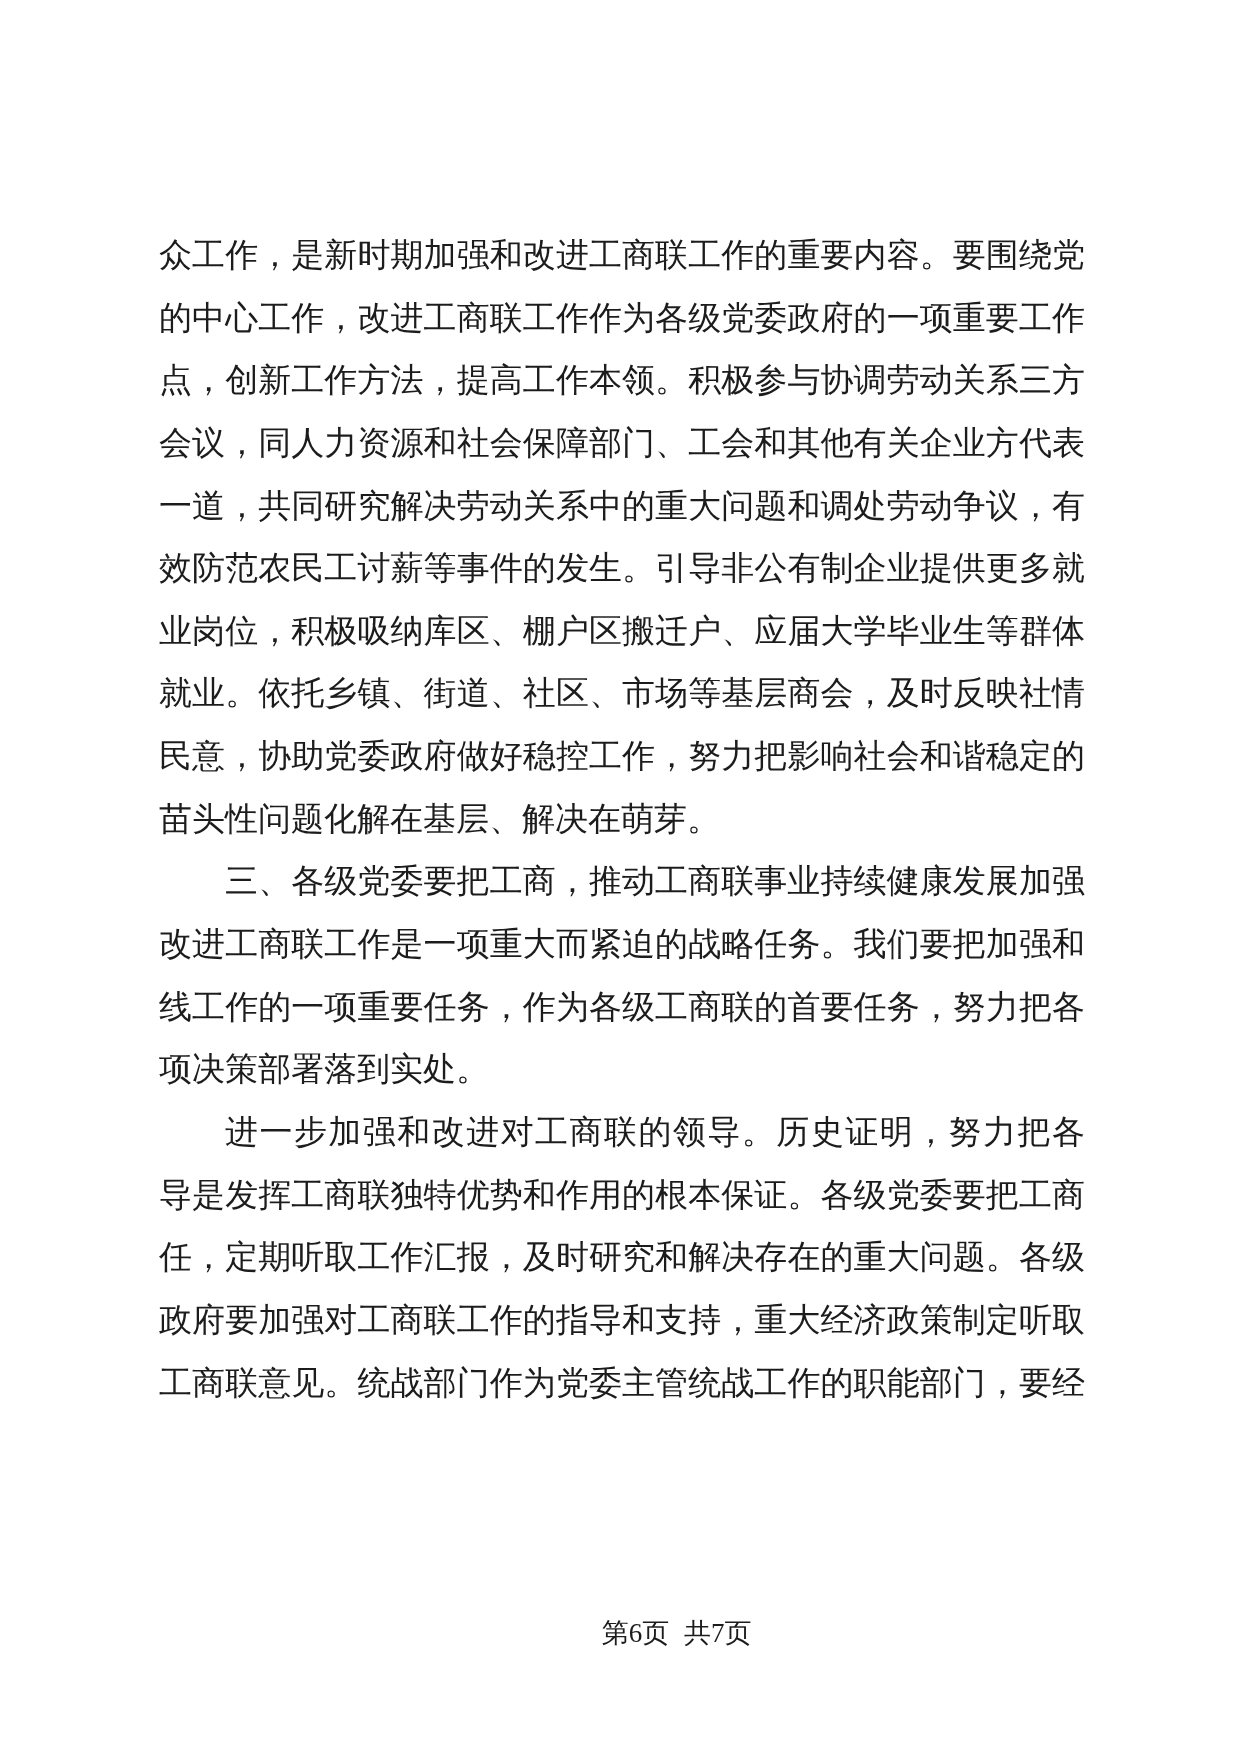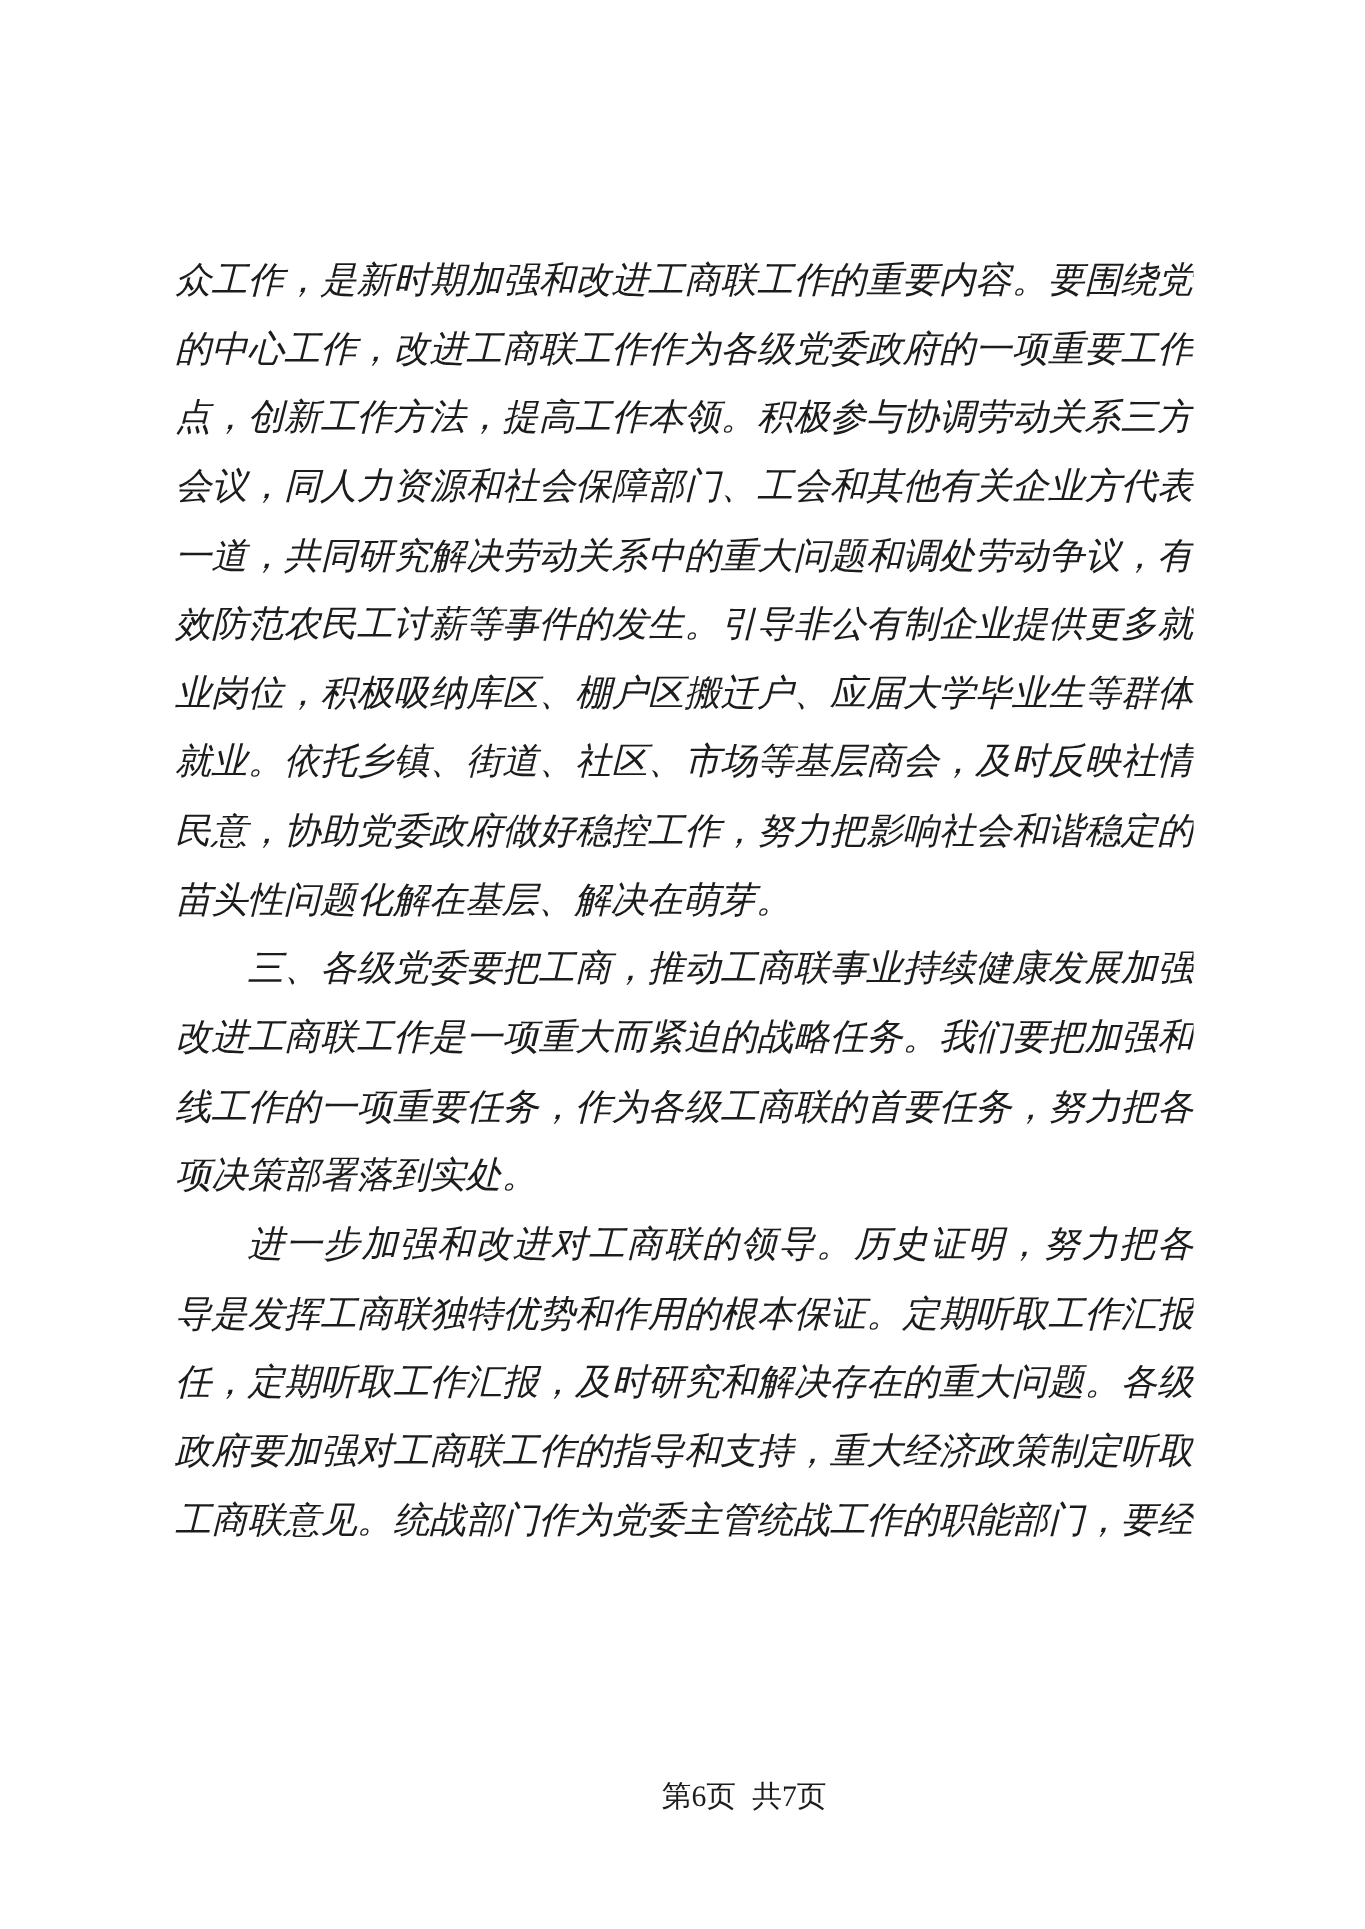--- a/index.html
+++ b/index.html
@@ -18,21 +18,20 @@
   .text-block {
     position: absolute;
     left: 159px;
     top: 224px;
     width: 926px;
     color: #1c1c1c;
   }
   .paragraph {
     margin: 0;
     padding: 0;
-    font-style: italic;
   }
   .line {
     font-size: 33px;
     line-height: 62.65px;
     height: 62.65px;
     text-align: justify;
     text-align-last: justify;
     letter-spacing: 0px;
     overflow: hidden;
   }
@@ -73,21 +72,21 @@
         <div class="line short">苗头性问题化解在基层、解决在萌芽。</div>
       </div>
       <div class="paragraph">
         <div class="line indent">三、各级党委要把工商，推动工商联事业持续健康发展加强和</div>
         <div class="line">改进工商联工作是一项重大而紧迫的战略任务。我们要把加强和</div>
         <div class="line">线工作的一项重要任务，作为各级工商联的首要任务，努力把各</div>
         <div class="line short">项决策部署落到实处。</div>
       </div>
       <div class="paragraph">
         <div class="line indent">进一步加强和改进对工商联的领导。历史证明，努力把各</div>
-        <div class="line">导是发挥工商联独特优势和作用的根本保证。定期听取工作汇报</div>
+        <div class="line">导是发挥工商联独特优势和作用的根本保证。各级党委要把工商</div>
         <div class="line">任，定期听取工作汇报，及时研究和解决存在的重大问题。各级</div>
         <div class="line">政府要加强对工商联工作的指导和支持，重大经济政策制定听取</div>
         <div class="line">工商联意见。统战部门作为党委主管统战工作的职能部门，要经</div>
       </div>
     </div>
   <div class="footer">
     <span>第6页 共7页</span>
   </div>
 </div>
 

